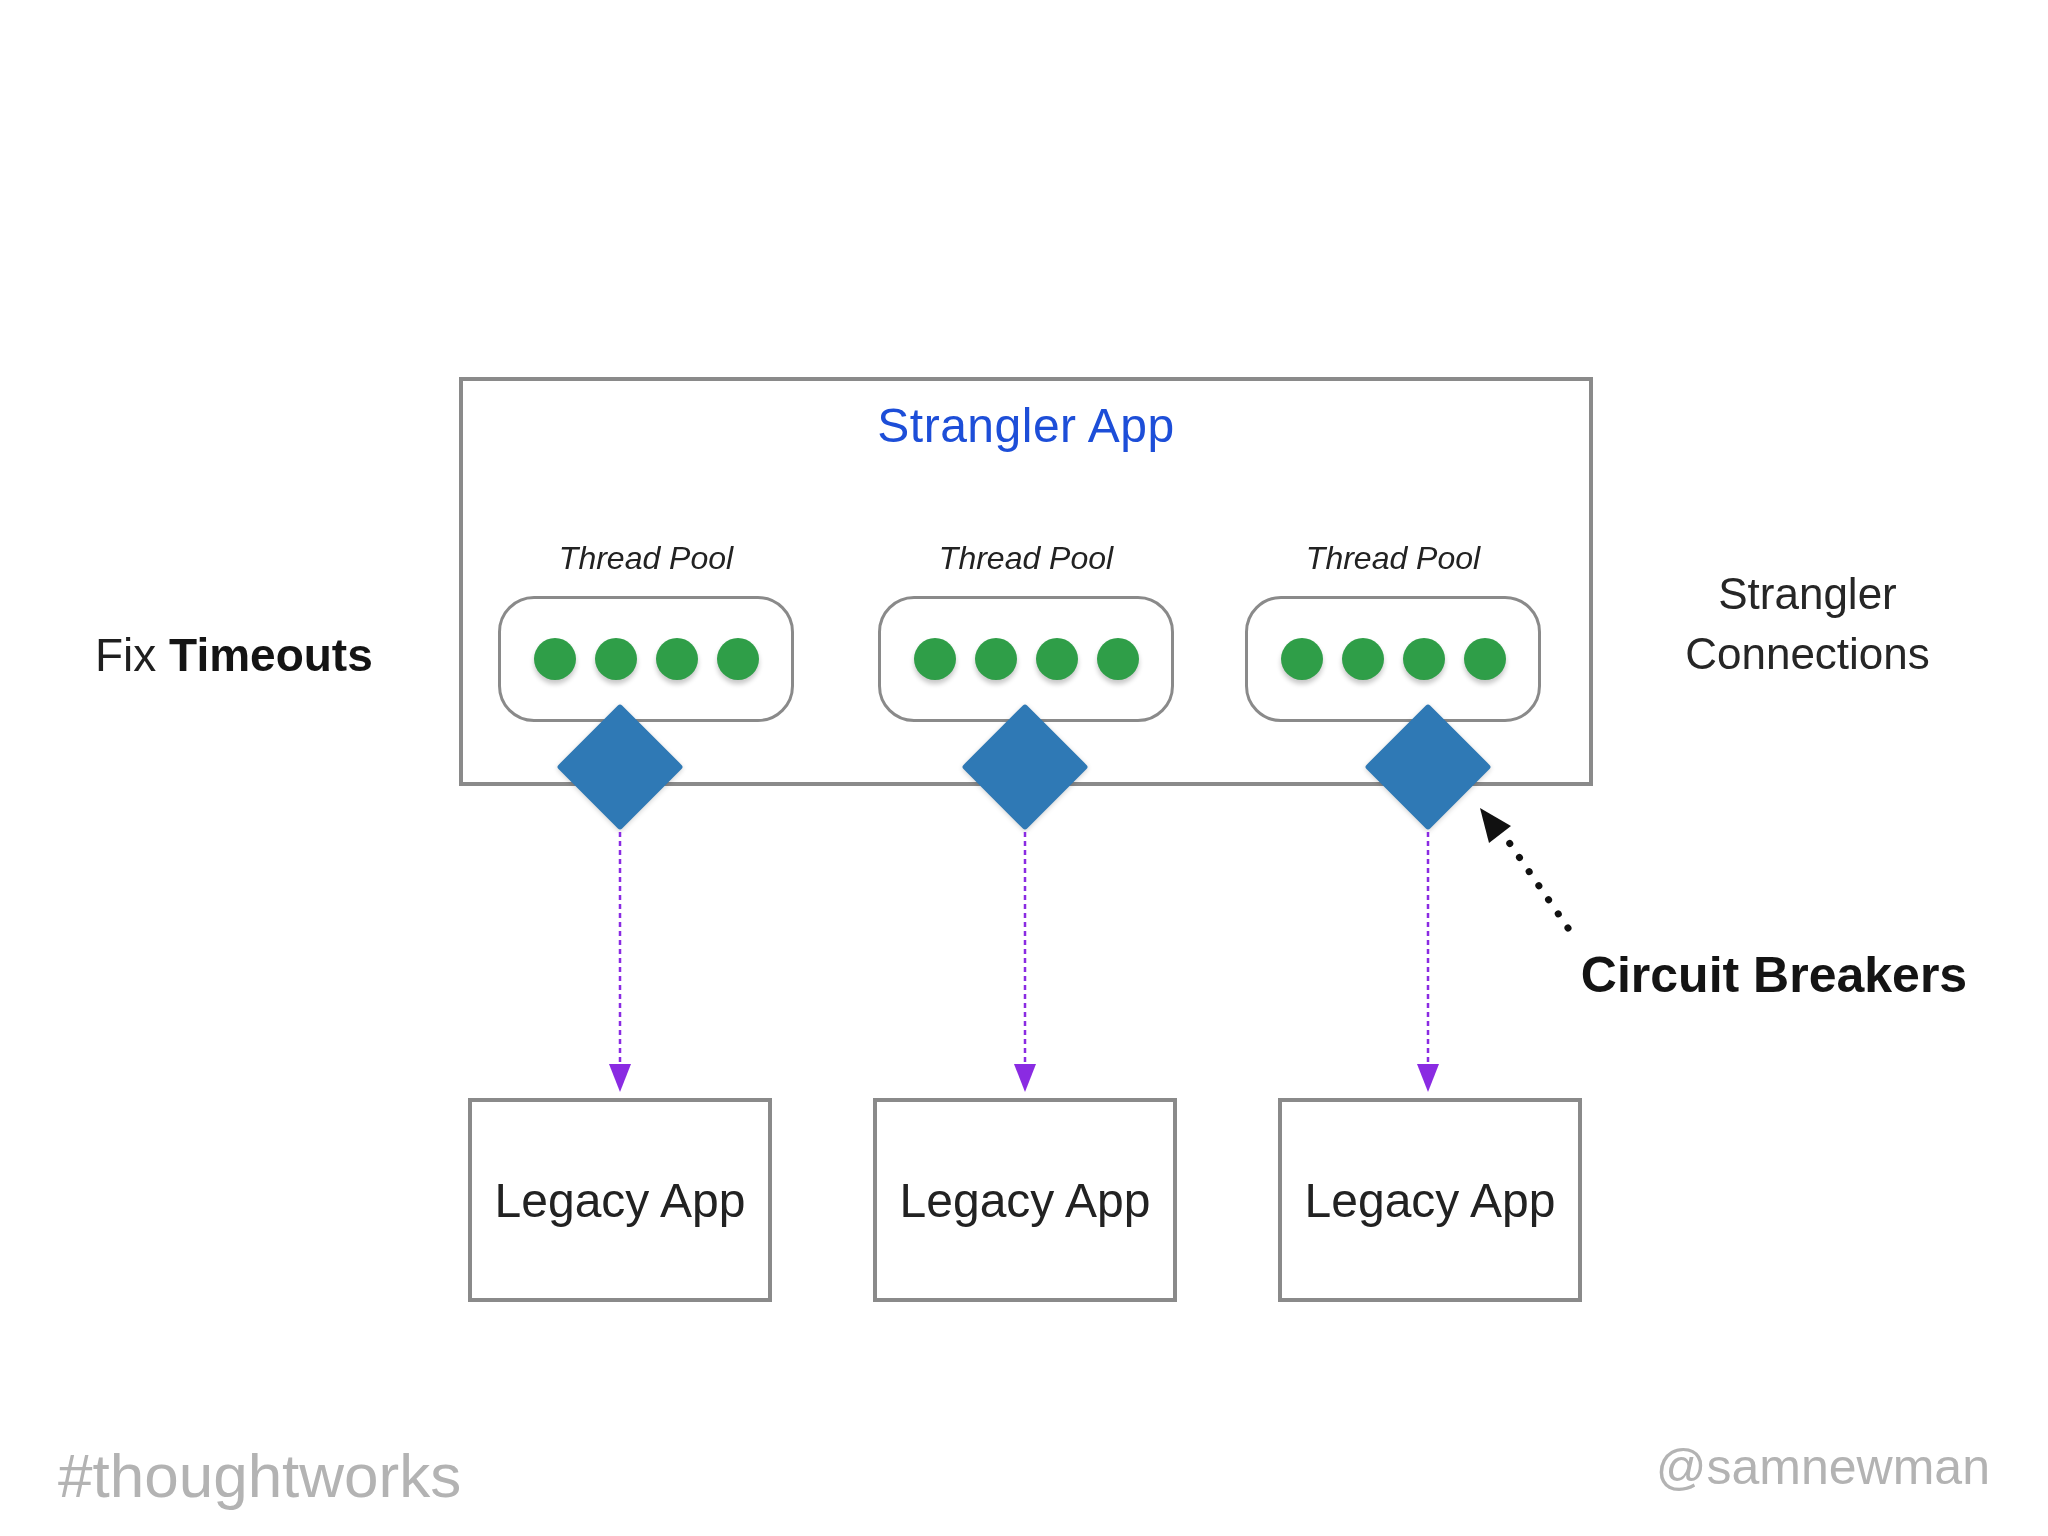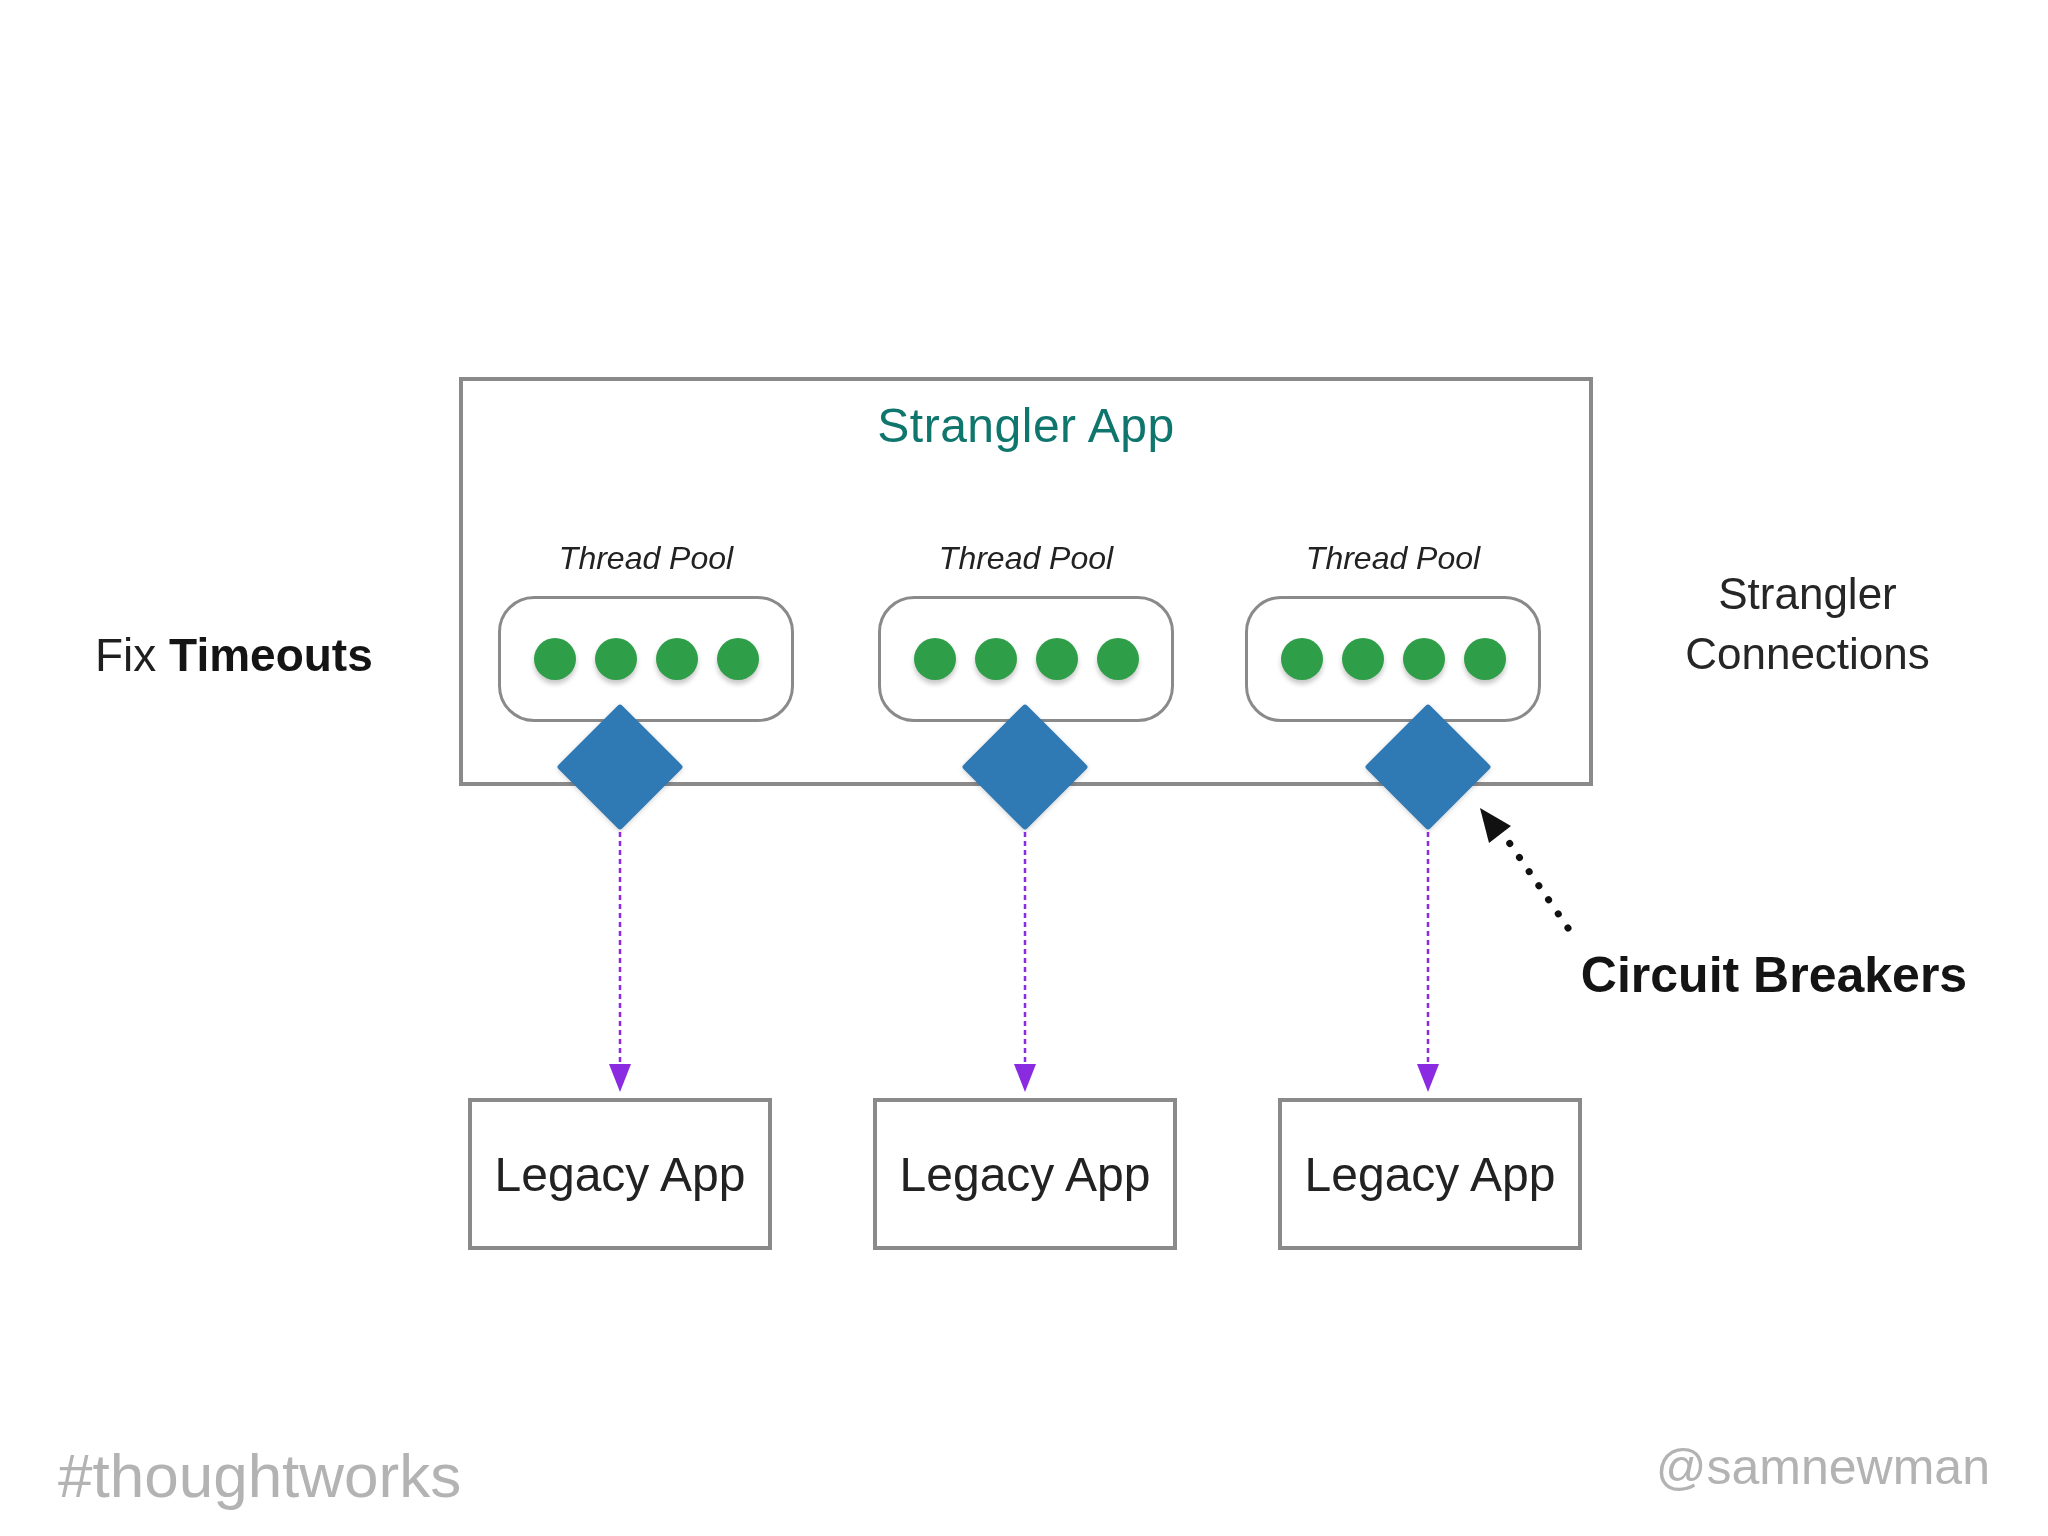--- a/index.html
+++ b/index.html
@@ -15,21 +15,21 @@
   }
   .fix-label b { font-weight: 700; color: #141414; }
 
   
   .strangler-box {
     position: absolute; left: 459px; top: 377px; width: 1134px; height: 409px;
     border: 4px solid var(--box-border, #8a8a8a); background: transparent;
   }
   .strangler-title {
     margin-top: 17px; text-align: center;
-    font-size: 48px; font-weight: 300; color: #0f766e; letter-spacing: 0.5px;
+    font-size: 48px; font-weight: 300; color: #1d4ed8; letter-spacing: 0.5px;
   }
 
   
   .pool { position: absolute; top: 536px; width: 296px; }
   .pool-label {
     text-align: center; font-size: 32px; font-style: italic; font-weight: 300;
     color: #222; height: 52px; line-height: 44px;
   }
   .pool-rect {
     margin-top: 8px; height: 126px; width: 296px;
@@ -49,21 +49,21 @@
     background: var(--circuit-breaker-diamond, #2f79b5);
     transform: rotate(45deg); border-radius: 3px;
     box-shadow: 1px 1px 5px rgba(0,0,0,0.18);
   }
   .diamond.d1 { left: 575px; }
   .diamond.d2 { left: 980px; }
   .diamond.d3 { left: 1383px; }
 
   
   .legacy-box {
-    position: absolute; top: 1098px; width: 304px; height: 152px;
+    position: absolute; top: 1098px; width: 304px; height: 204px;
     border: 4px solid var(--box-border, #8a8a8a); background: #fff;
     display: flex; align-items: center; justify-content: center;
   }
   .legacy-box .legacy-label { font-size: 48px; font-weight: 300; color: #222; }
   .legacy-box.l1 { left: 468px; }
   .legacy-box.l2 { left: 873px; }
   .legacy-box.l3 { left: 1278px; }
 
   
   .bulkhead-label {

